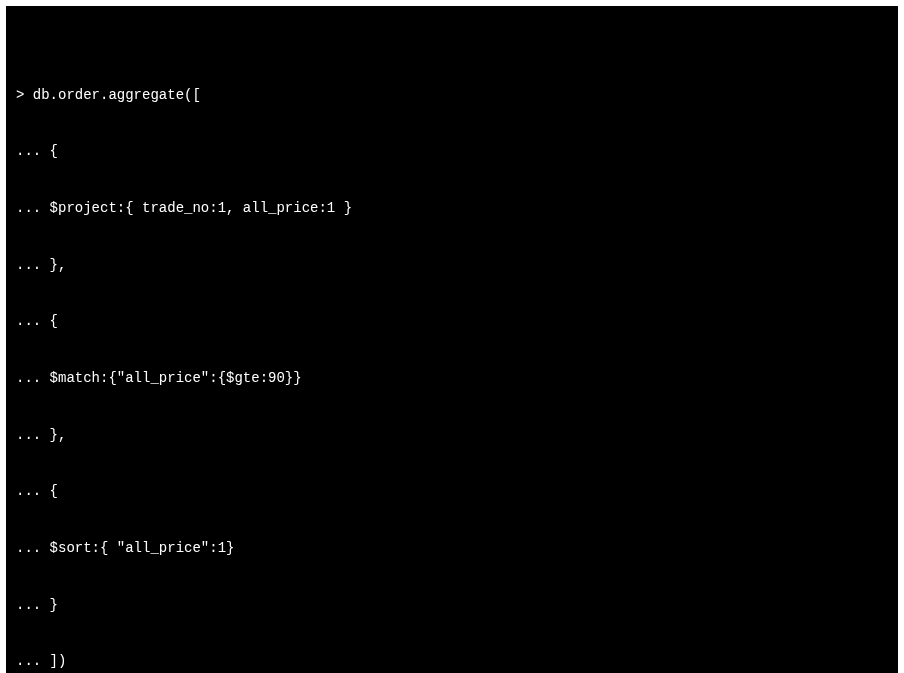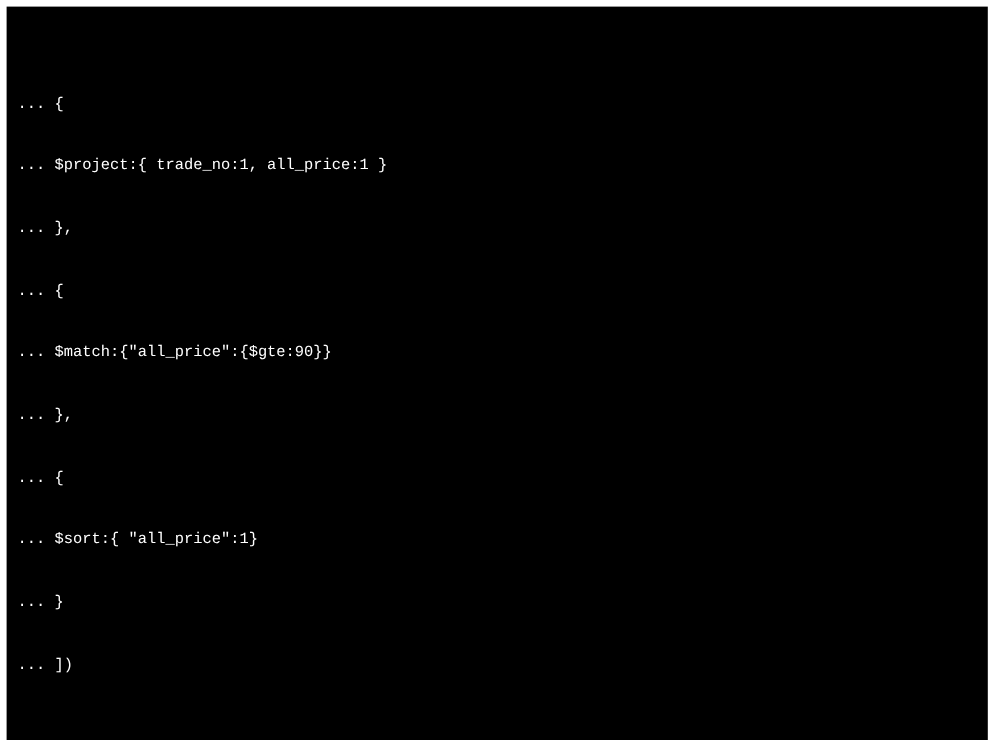--- a/index.html
+++ b/index.html
@@ -23,20 +23,21 @@
   .terminal .line { display: block; }
   .term-inner {
     padding-left: 4px;
   }
 </style>
 </head>
 <body>
 
 <div class="terminal">
   <div class="term-inner">
+    <span class="line">&gt; db.order.aggregate([</span>
     <span class="line">... {</span>
     <span class="line">... $project:{ trade_no:1, all_price:1 }</span>
     <span class="line">... },</span>
     <span class="line">... {</span>
     <span class="line">... $match:{"all_price":{$gte:90}}</span>
     <span class="line">... },</span>
     <span class="line">... {</span>
     <span class="line">... $sort:{ "all_price":1}</span>
     <span class="line">... }</span>
     <span class="line">... ])</span>

